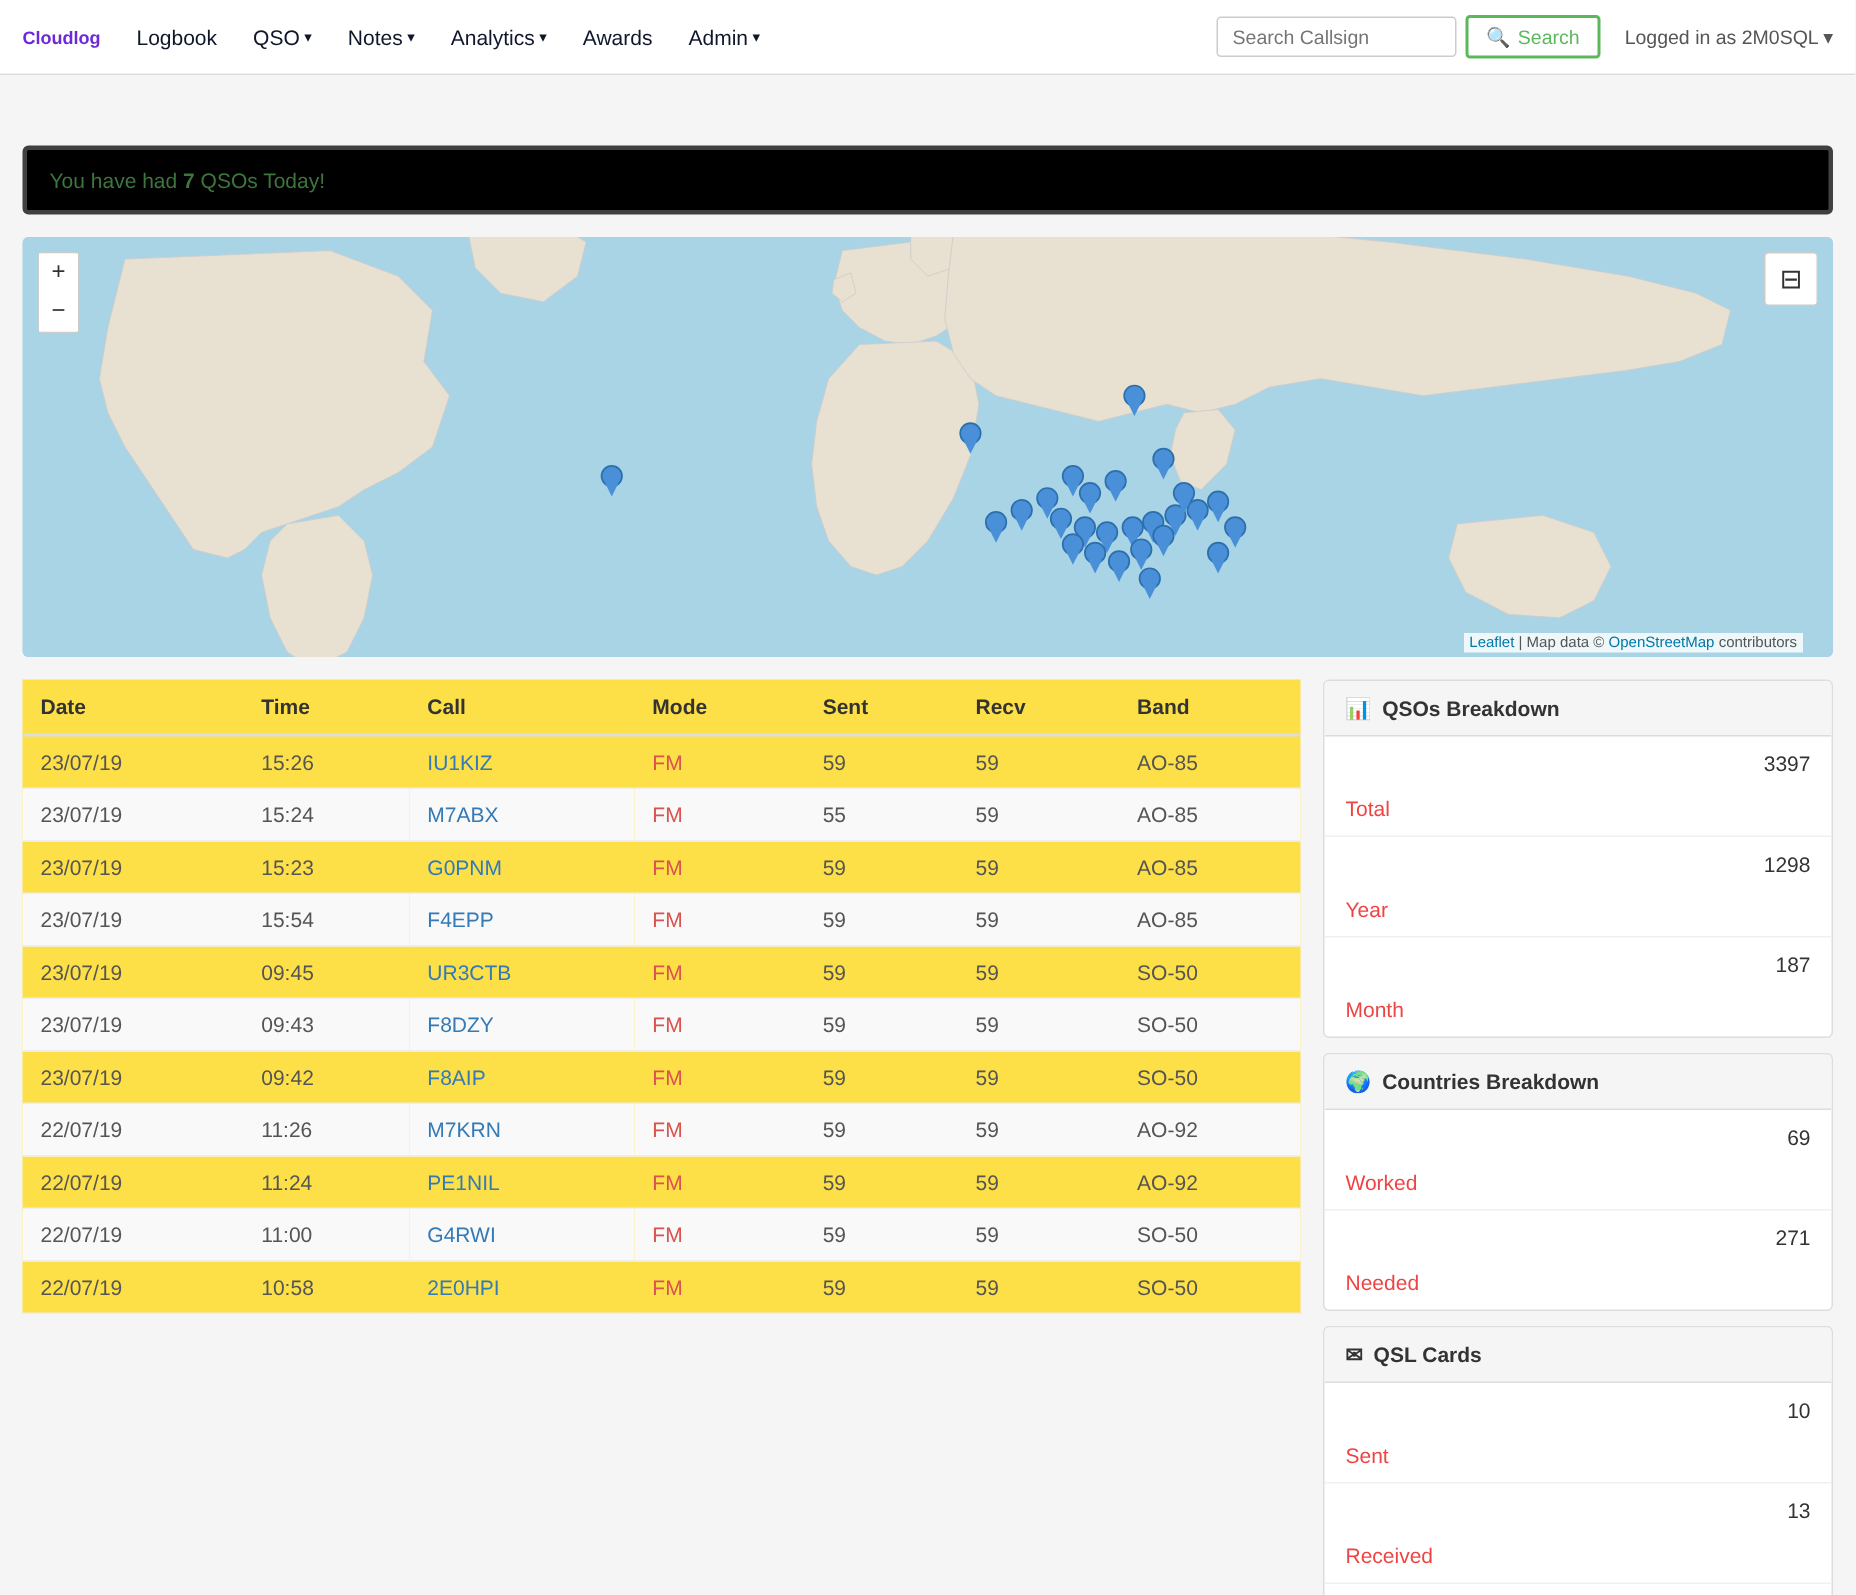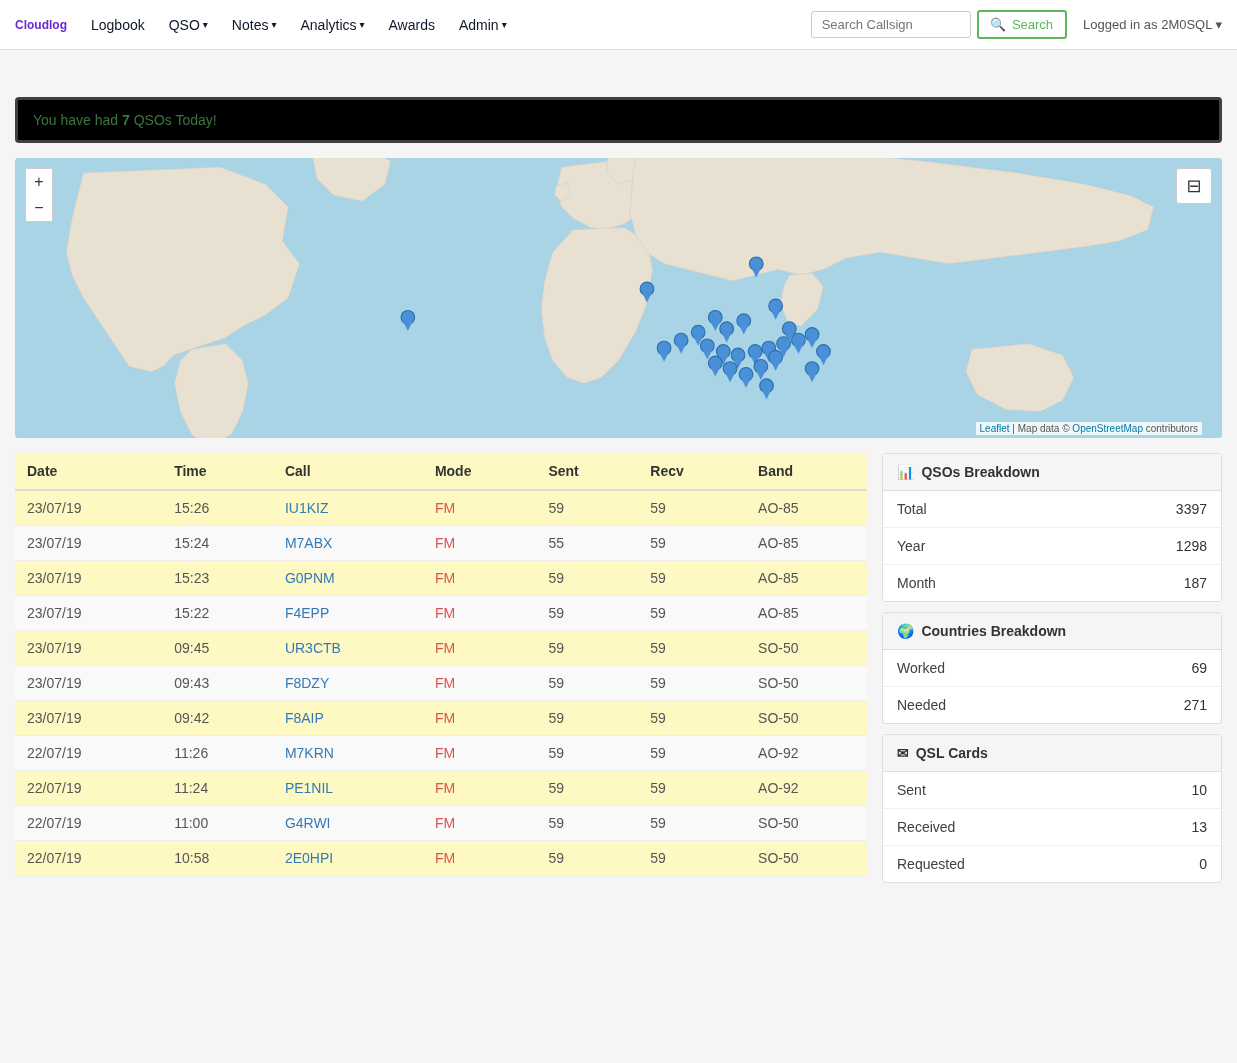--- a/index.html
+++ b/index.html
@@ -159,21 +159,21 @@
     }
     .sidebar-section {
       width: 340px;
       flex-shrink: 0;
     }
 
     
     .qso-table {
       width: 100%;
       border-collapse: collapse;
-      background: #fef9c3;
+      background: #fde047;
     }
     .qso-table th {
       text-align: left;
       padding: 10px 12px;
       font-weight: bold;
       border-bottom: 2px solid #ddd;
       color: #333;
     }
     .qso-table td {
       padding: 9px 12px;
@@ -205,21 +205,21 @@
     }
     .sidebar-card-body {}
     .sidebar-row {
       display: flex;
       justify-content: space-between;
       padding: 10px 14px;
       border-bottom: 1px solid #f0f0f0;
       font-size: 14px;
     }
     .sidebar-row:last-child { border-bottom: none; }
-    .sidebar-row .label { color: #404040; }
+    .sidebar-row .label { color: #ef4444; margin-top: 30px; }
     .sidebar-row .value { color: #333; font-weight: 500; }
   </style>
 </head>
 <body>
 
 <nav class="navbar">
   <a class="navbar-brand">Cloudlog</a>
   <div class="nav-item">
     <span>Logbook</span>
   </div>
@@ -452,21 +452,21 @@
               <td>23/07/19</td>
               <td>15:23</td>
               <td class="callsign">G0PNM</td>
               <td class="mode">FM</td>
               <td>59</td>
               <td>59</td>
               <td>AO-85</td>
             </tr>
             <tr>
               <td>23/07/19</td>
-              <td>15:22</td>
+              <td>15:54</td>
               <td class="callsign">F4EPP</td>
               <td class="mode">FM</td>
               <td>59</td>
               <td>59</td>
               <td>AO-85</td>
             </tr>
             <tr>
               <td>23/07/19</td>
               <td>09:45</td>
               <td class="callsign">UR3CTB</td>

